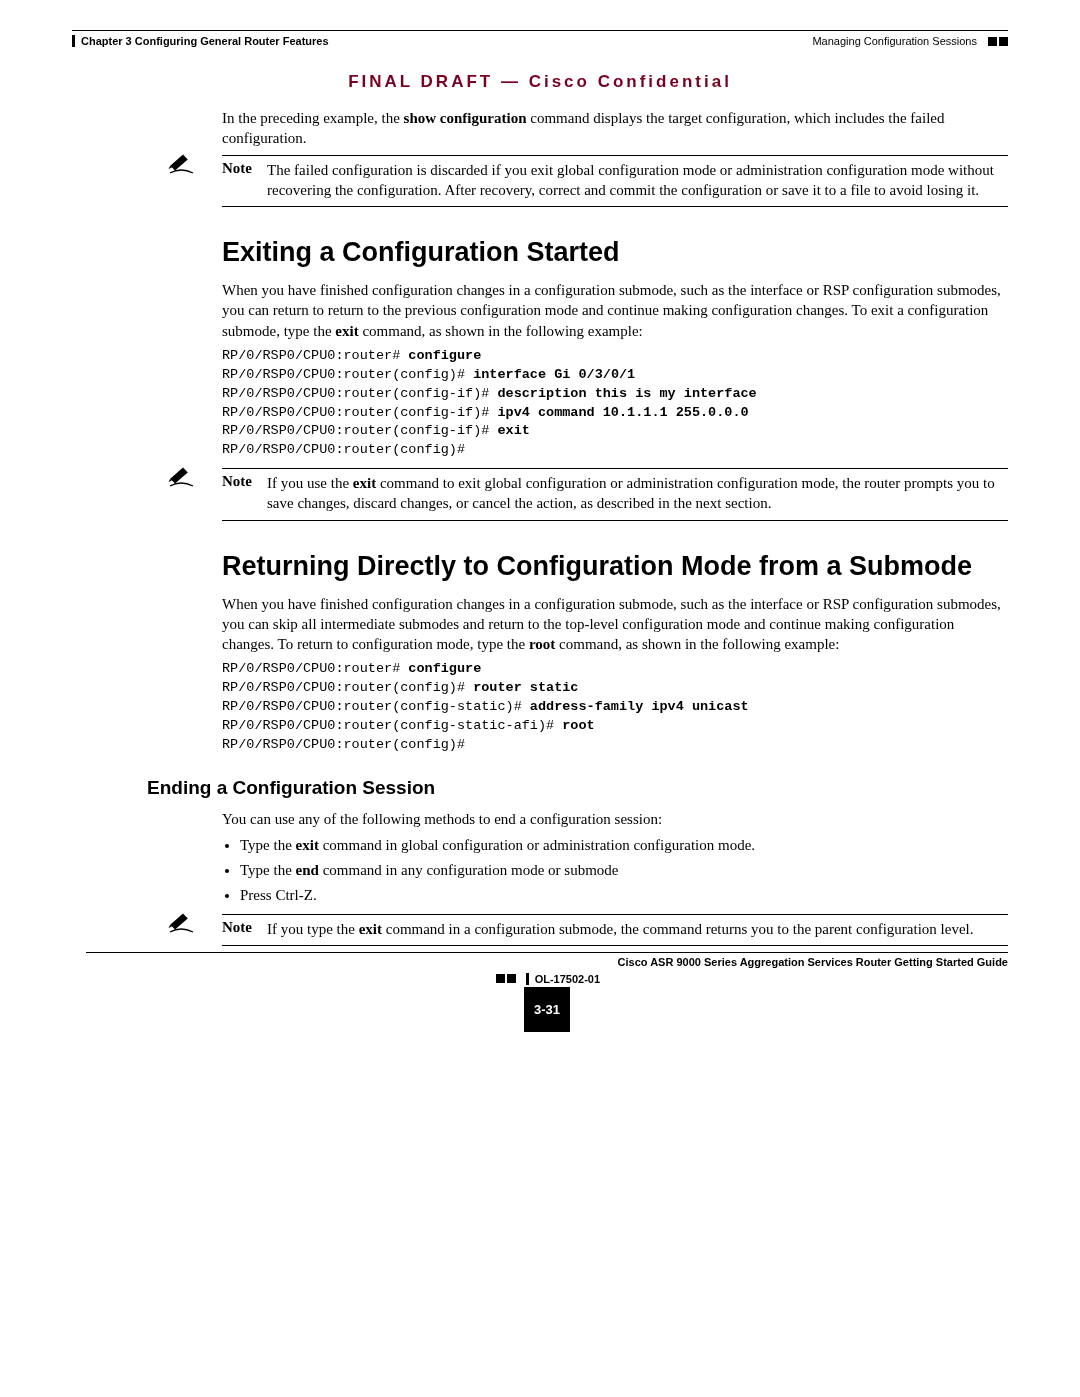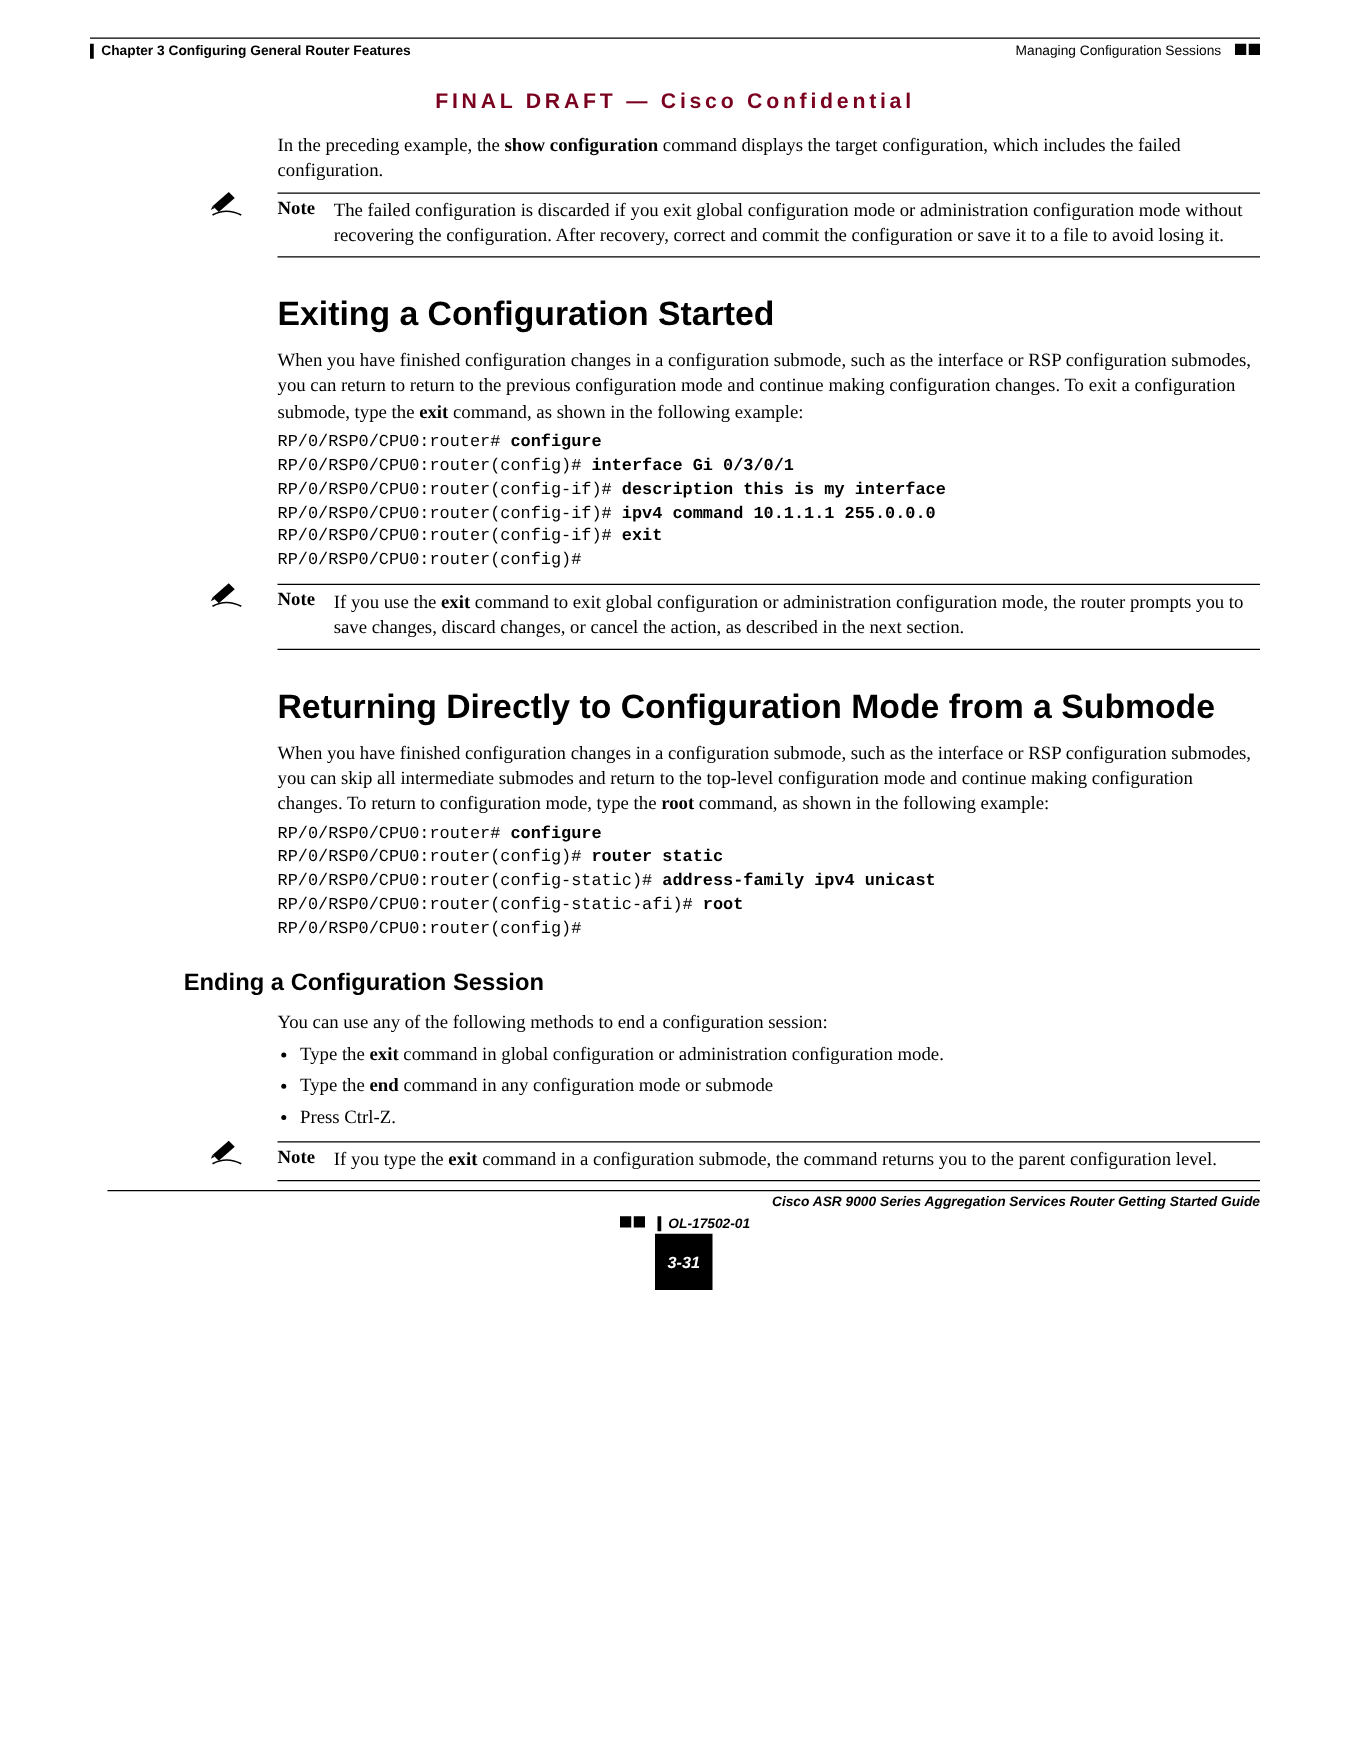--- a/index.html
+++ b/index.html
@@ -107,21 +107,20 @@
     }
     ul.bullets li {
       margin: 4px 0;
       line-height: 1.4;
     }
     .footer {
       position: absolute;
       left: 86px;
       right: 72px;
       bottom: 28px;
-      font-style: italic;
     }
     .footer-top {
       border-top: 1px solid #000;
       padding-top: 3px;
       text-align: right;
       font-family: Arial, Helvetica, sans-serif;
       font-weight: bold;
       font-size: 11px;
     }
     .footer-row {

